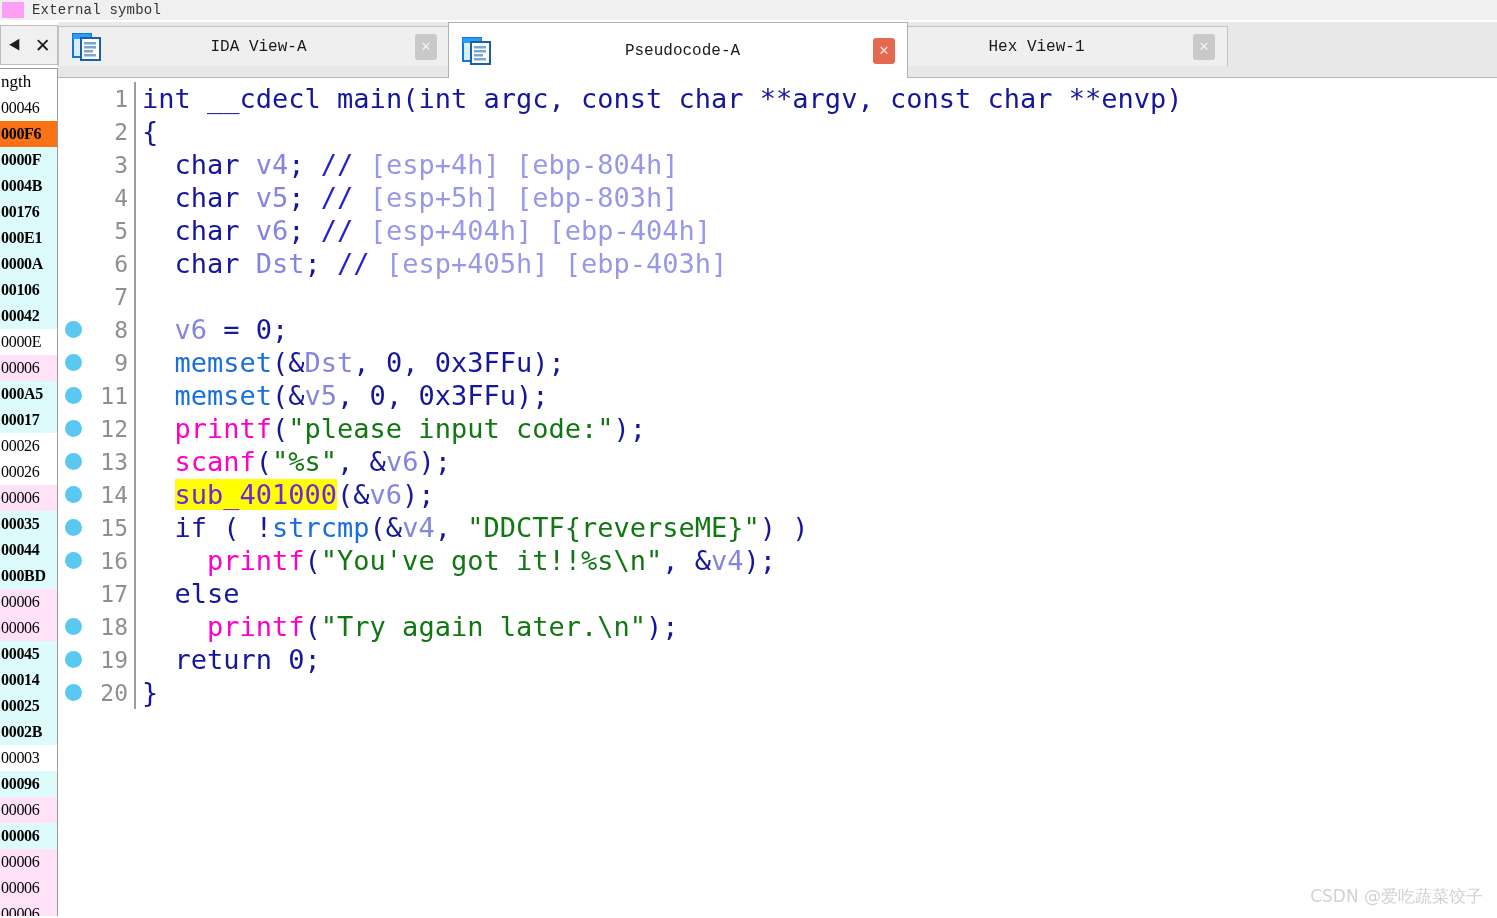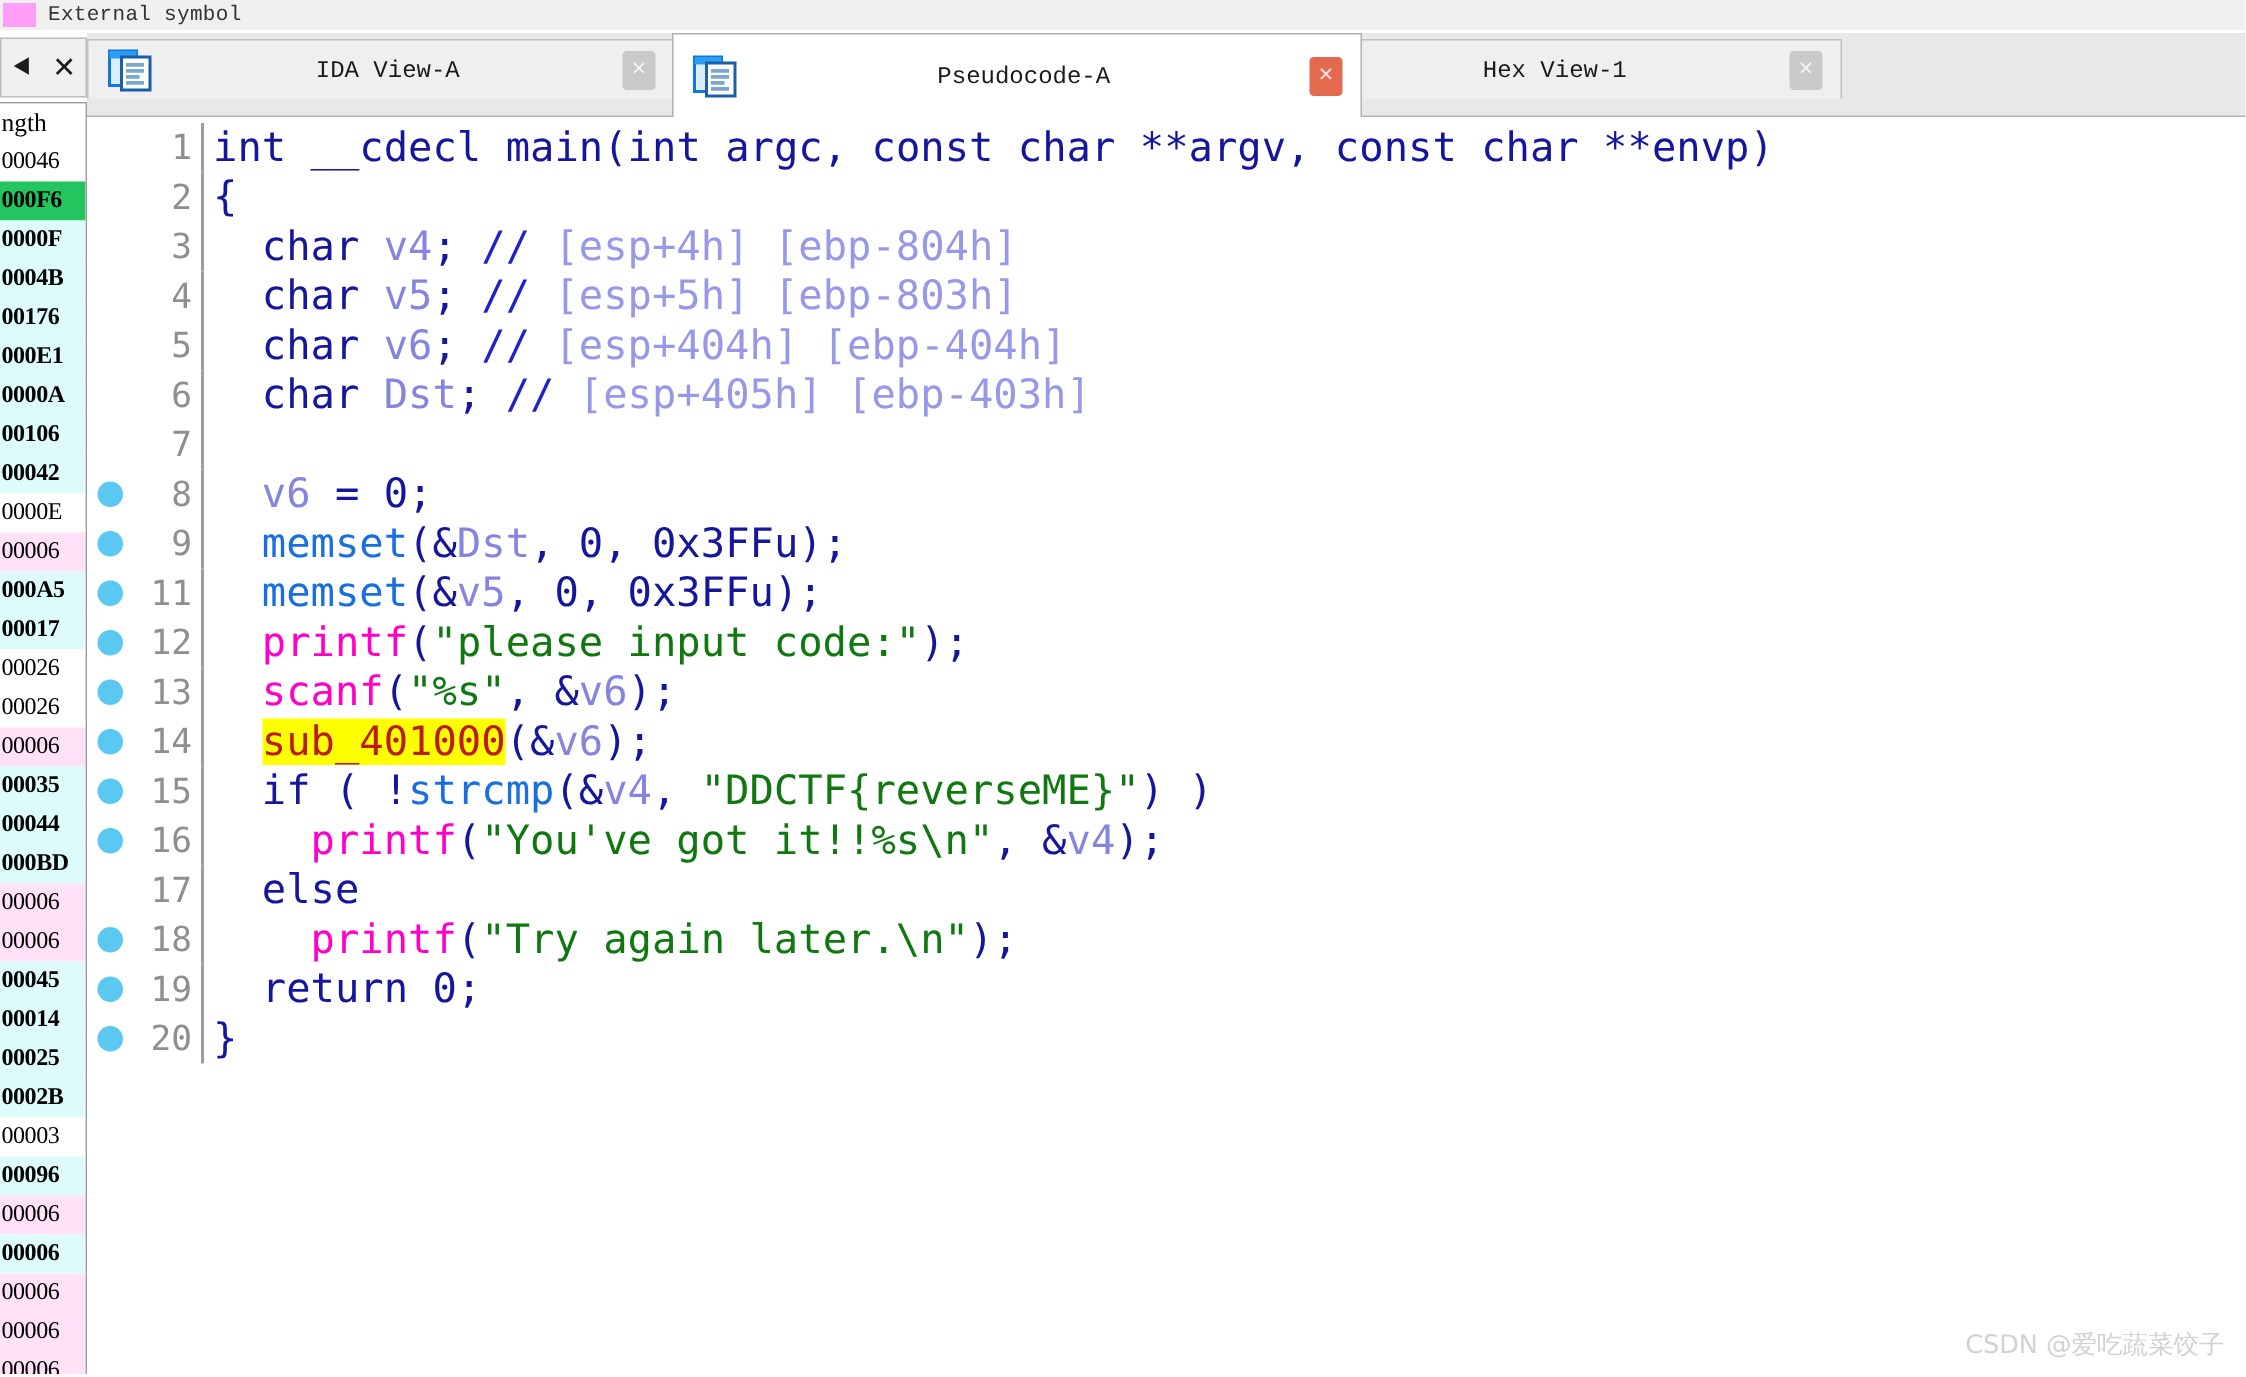--- a/index.html
+++ b/index.html
@@ -91,21 +91,21 @@
     padding-left: 1px;
     font-family: "Liberation Serif", serif;
     font-size: 16px;
     color: #000000;
     white-space: nowrap;
     letter-spacing: -0.3px;
   }
   .list-row.bg-white { background: #ffffff; }
   .list-row.bg-cyan  { background: #ddfbfb; font-weight: bold; }
   .list-row.bg-pink  { background: #ffe1f8; }
-  .list-row.bg-gray  { background: #22c55e; }
+  .list-row.bg-gray  { background: #f97316; }
   .list-row.bold     { font-weight: bold; }
 
   
   .tabbar {
     position: absolute;
     left: 58px; top: 22px;
     width: 1439px; height: 56px;
     background: #e8e8e8;
     border-bottom: 1px solid #b4b4b4;
   }
@@ -218,21 +218,21 @@
   }
 
   
   .t-plain   { color: #16169c; }
   .t-var     { color: #8585e0; }
   .t-comment { color: #9898e8; }
   .t-slash   { color: #2222cc; }
   .t-func    { color: #1a6fe0; }
   .t-lib     { color: #ff00c8; }
   .t-str     { color: #117711; }
-  .t-hl      { background: #ffff00; color: #b91c1c; }
+  .t-hl      { background: #ffff00; color: #6d28d9; }
 
   
   .watermark {
     position: absolute;
     right: 14px; bottom: 10px;
     font-family: "DejaVu Sans", sans-serif;
     font-size: 17px;
     color: #d2d2d2;
     white-space: nowrap;
     user-select: none;

